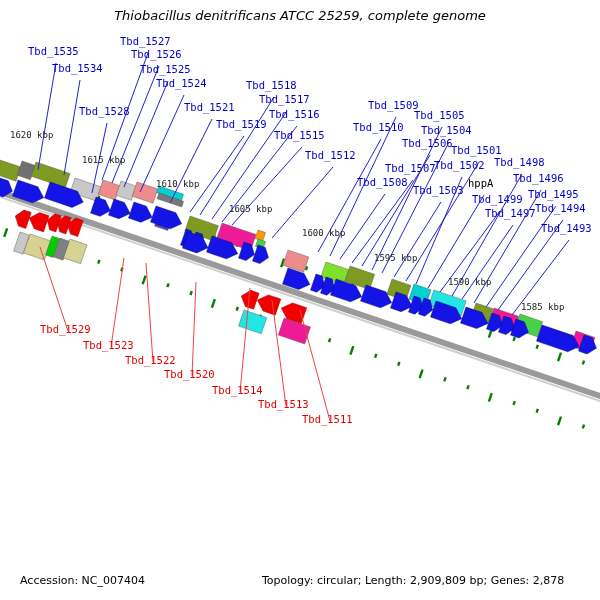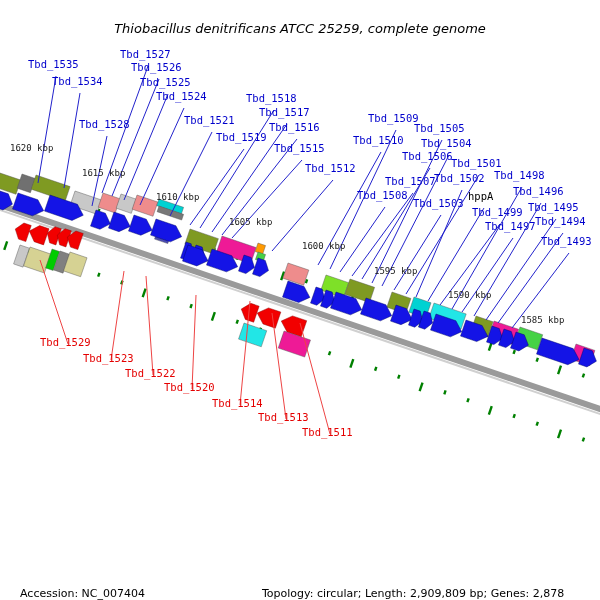--- a/index.html
+++ b/index.html
@@ -3,21 +3,21 @@
 <meta charset="utf-8">
 <title>Genome Map Viewer</title>
 <style>
   html,body{margin:0;padding:0;}
   body{
     width:600px;height:600px;
     background:#ffffff;
     font-family:"DejaVu Sans","Liberation Sans",sans-serif;
     position:relative;overflow:hidden;
   }
-  #map-root{position:absolute;left:0;top:13px;width:600px;height:425px;}
+  #map-root{position:absolute;left:0;top:0;width:600px;height:425px;}
   svg.layer{position:absolute;left:0;top:0;width:600px;height:600px;overflow:visible;}
   .title-text{
     font-style:italic;font-size:13px;fill:#000;
     font-family:"DejaVu Sans","Liberation Sans",sans-serif;
   }
   .lbl{
     font-size:10.5px;
     font-family:"DejaVu Sans Mono","Liberation Mono",monospace;
   }
   .lbl-blue{fill:#0000cc;}

